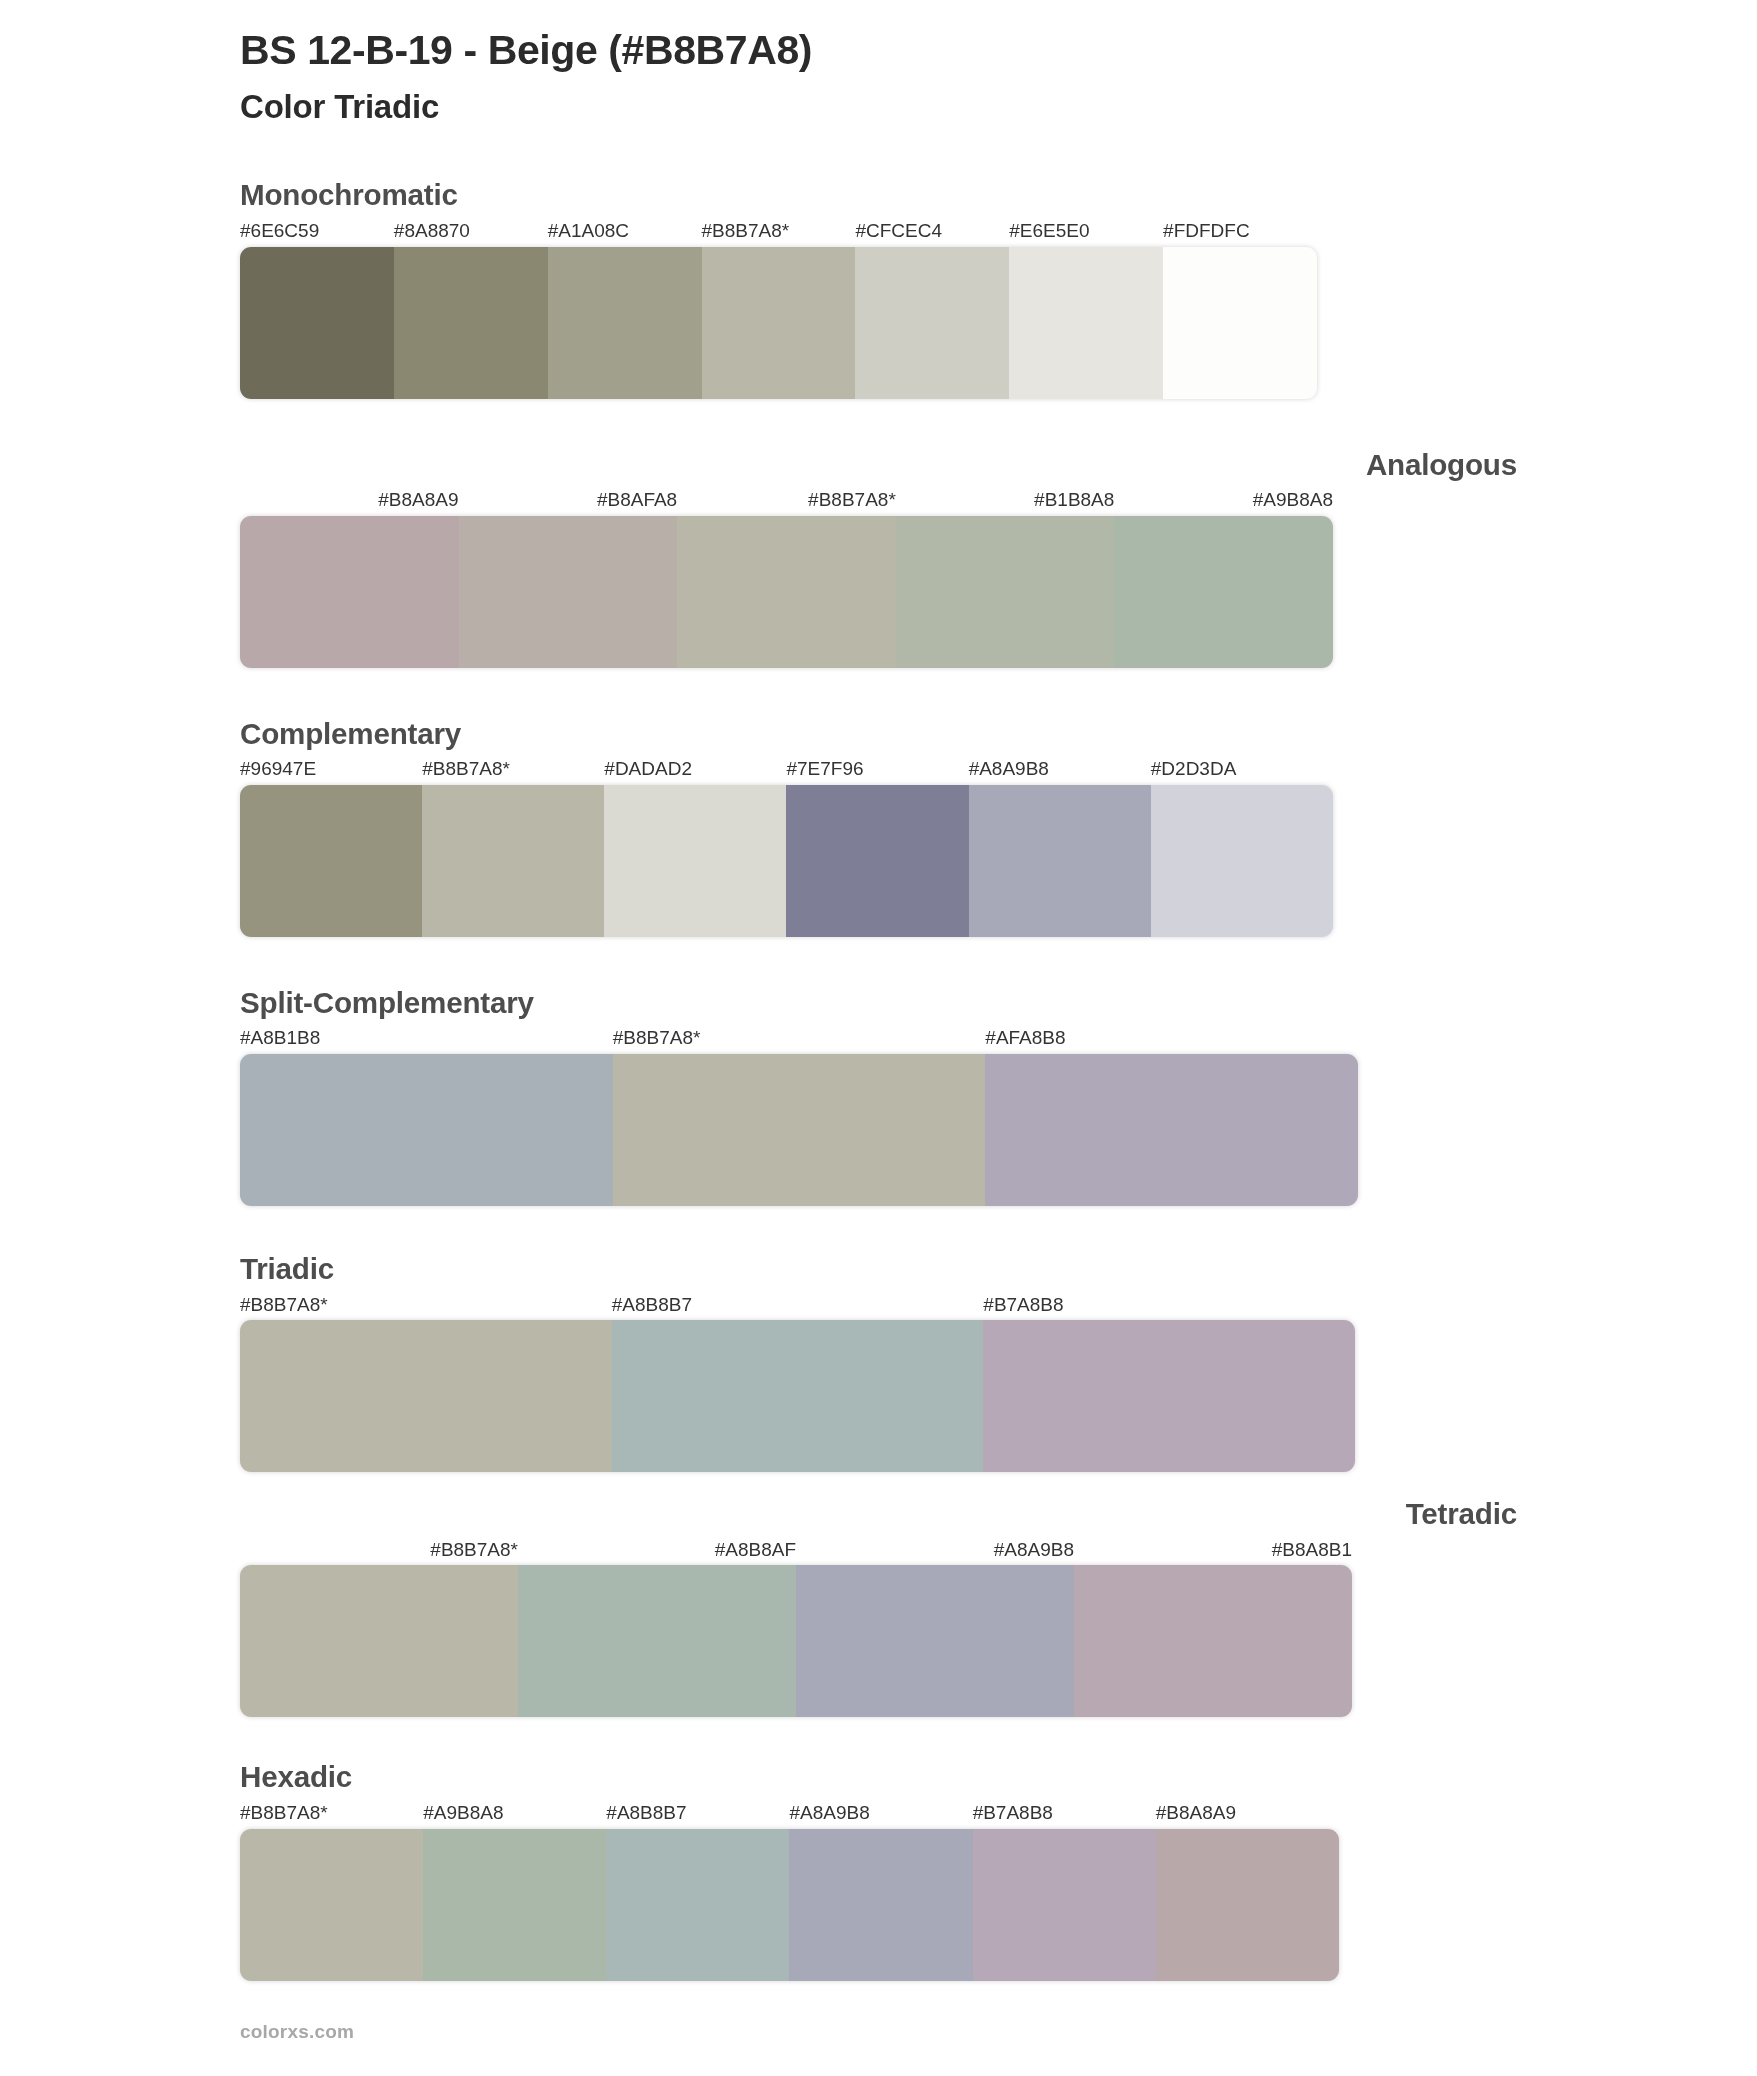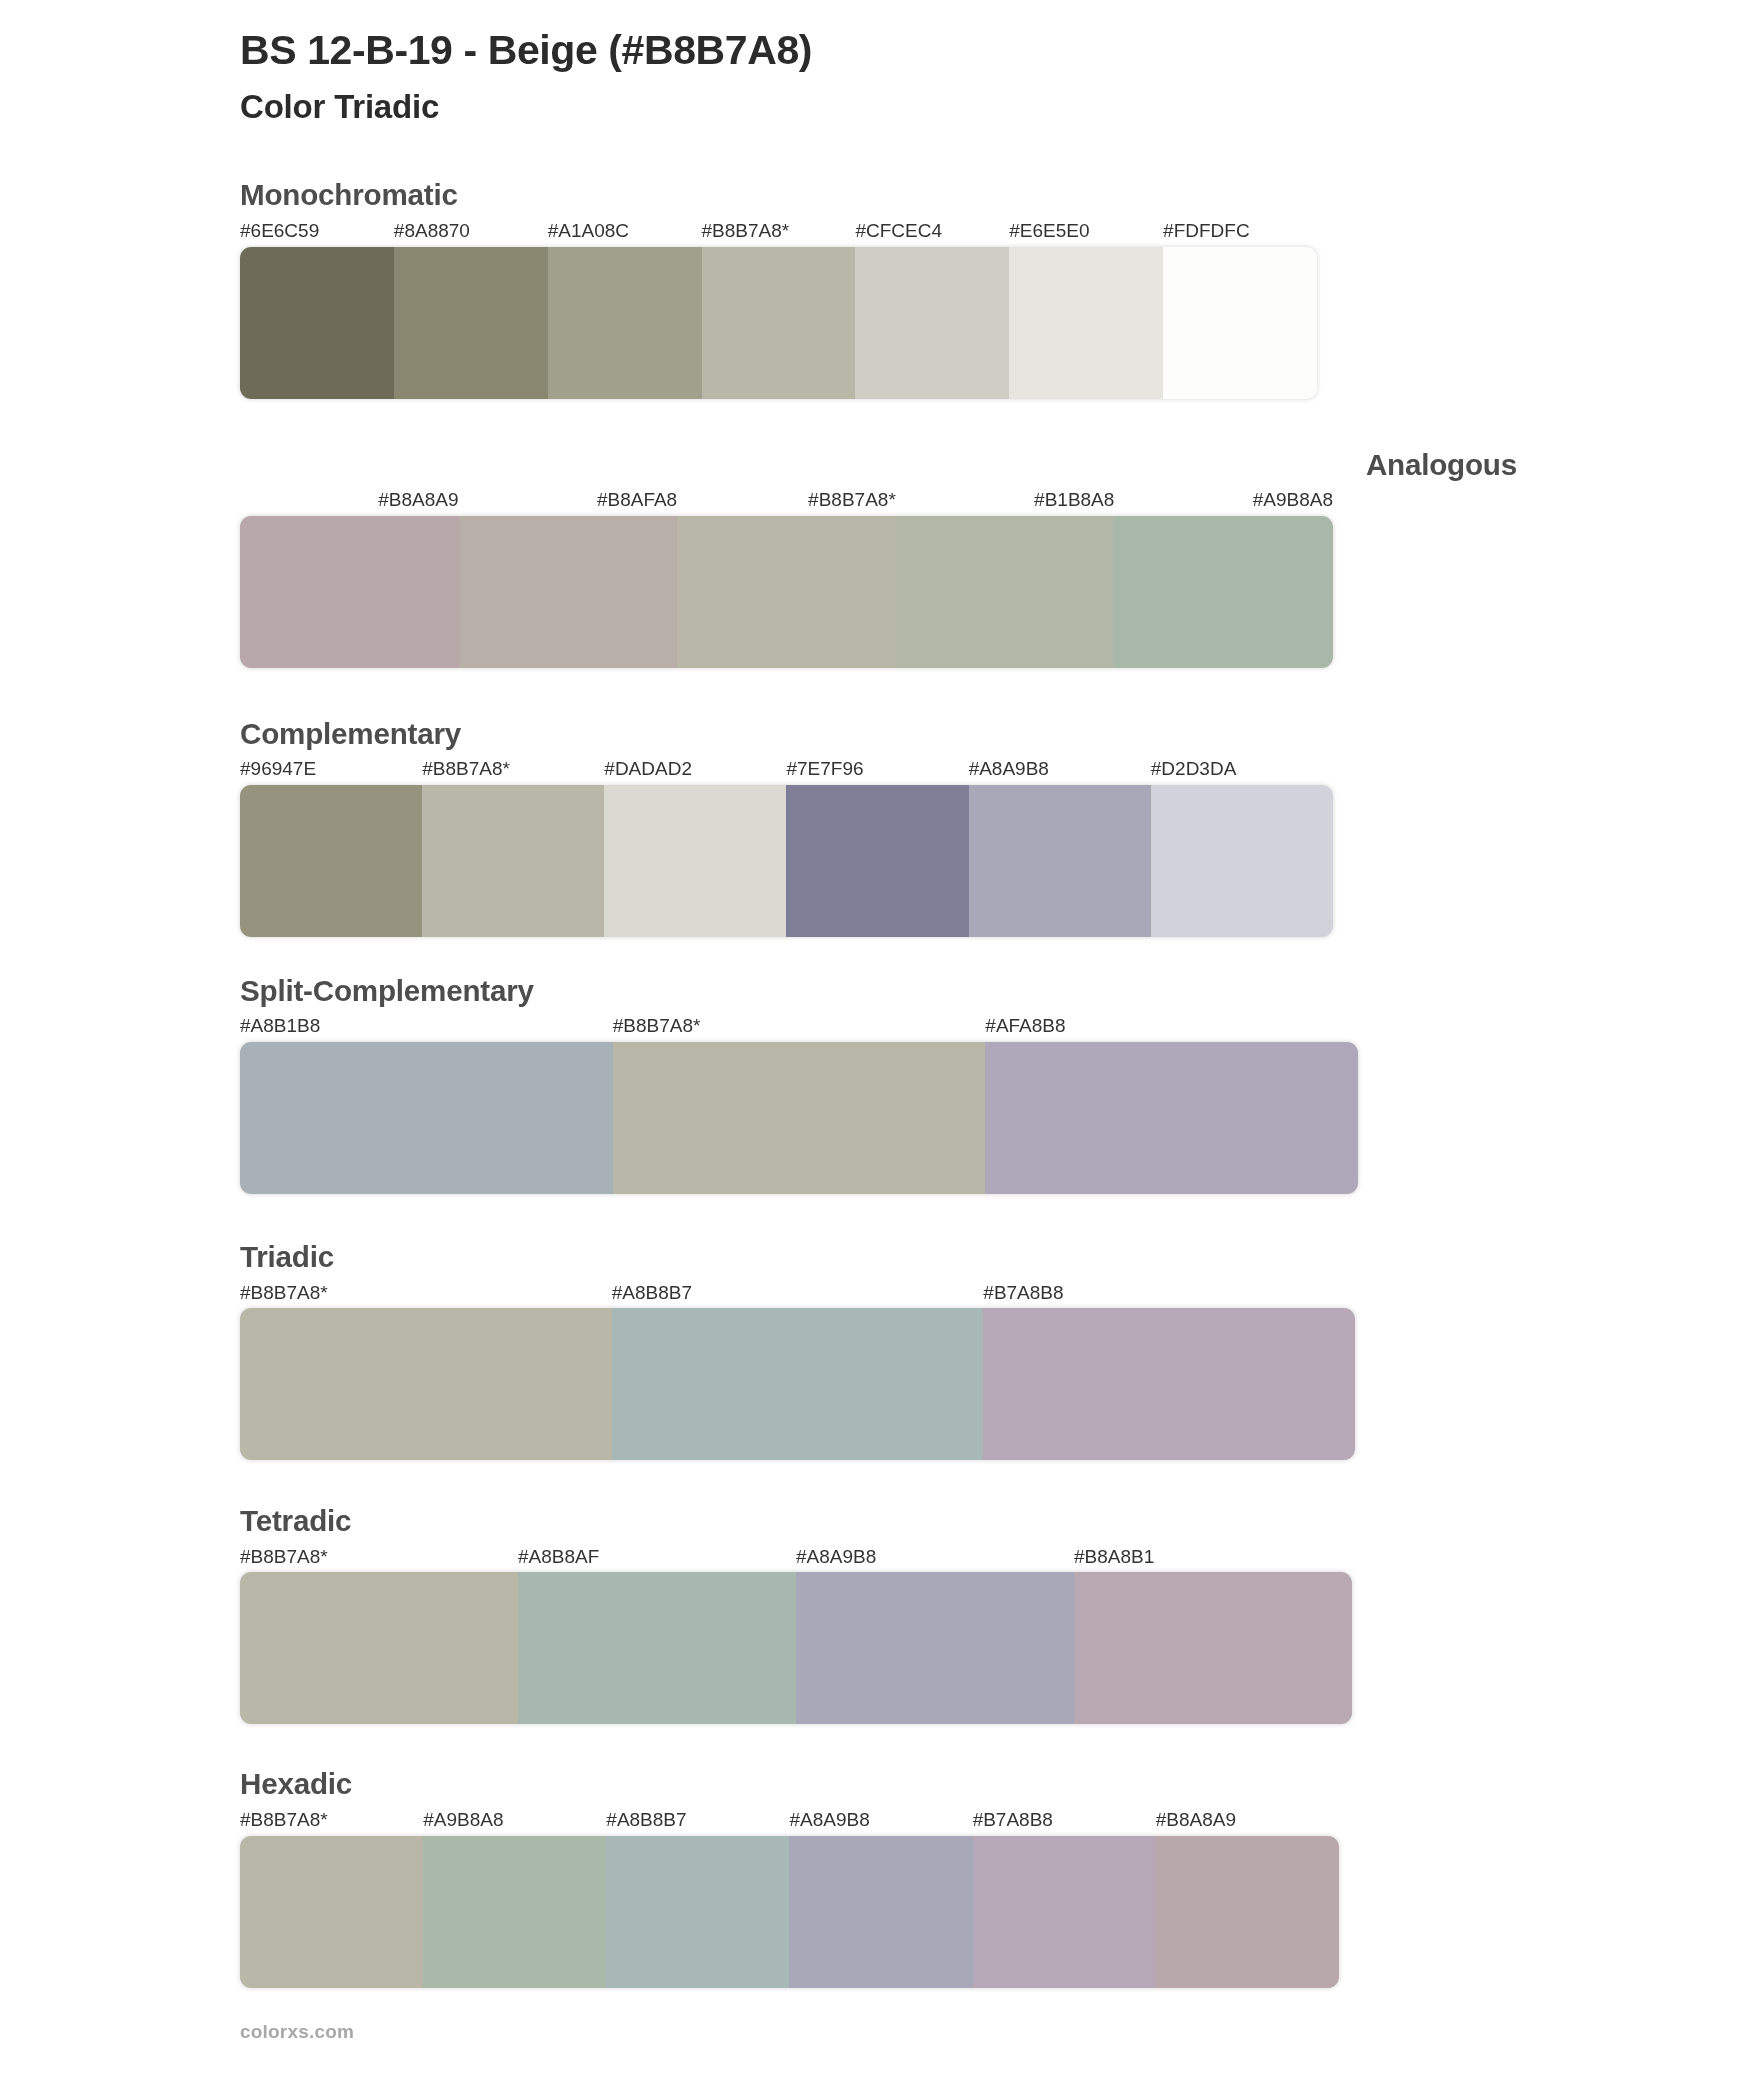--- a/index.html
+++ b/index.html
@@ -41,23 +41,23 @@
     filter:drop-shadow(0 0.8px 2.4px rgba(0,0,0,0.17));
   }
   .swatch{height:152px;}
   .swatch:first-child{border-top-left-radius:11.2px;border-bottom-left-radius:11.2px;}
   .swatch:last-child{border-top-right-radius:11.2px;border-bottom-right-radius:11.2px;}
 
   
   .sec-mono      { margin-top:0;  }
   .sec-analog    { margin-top:48px;text-align:right; }
   .sec-comp      { margin-top:48px; }
-  .sec-split     { margin-top:36px; }
+  .sec-split     { margin-top:48px; }
   .sec-triadic   { margin-top:45px; }
-  .sec-tetradic  { margin-top:43px; }
+  .sec-tetradic  { margin-top:24px;text-align:right; }
   .sec-hexadic   { margin-top:42px; }
 
   .footer{
     position:absolute;left:240px;bottom:34px;
     font-size:19px;color:#a8a8a8;font-weight:bold;letter-spacing:0.2px;
   }
 </style>
 </head>
 <body>
 

